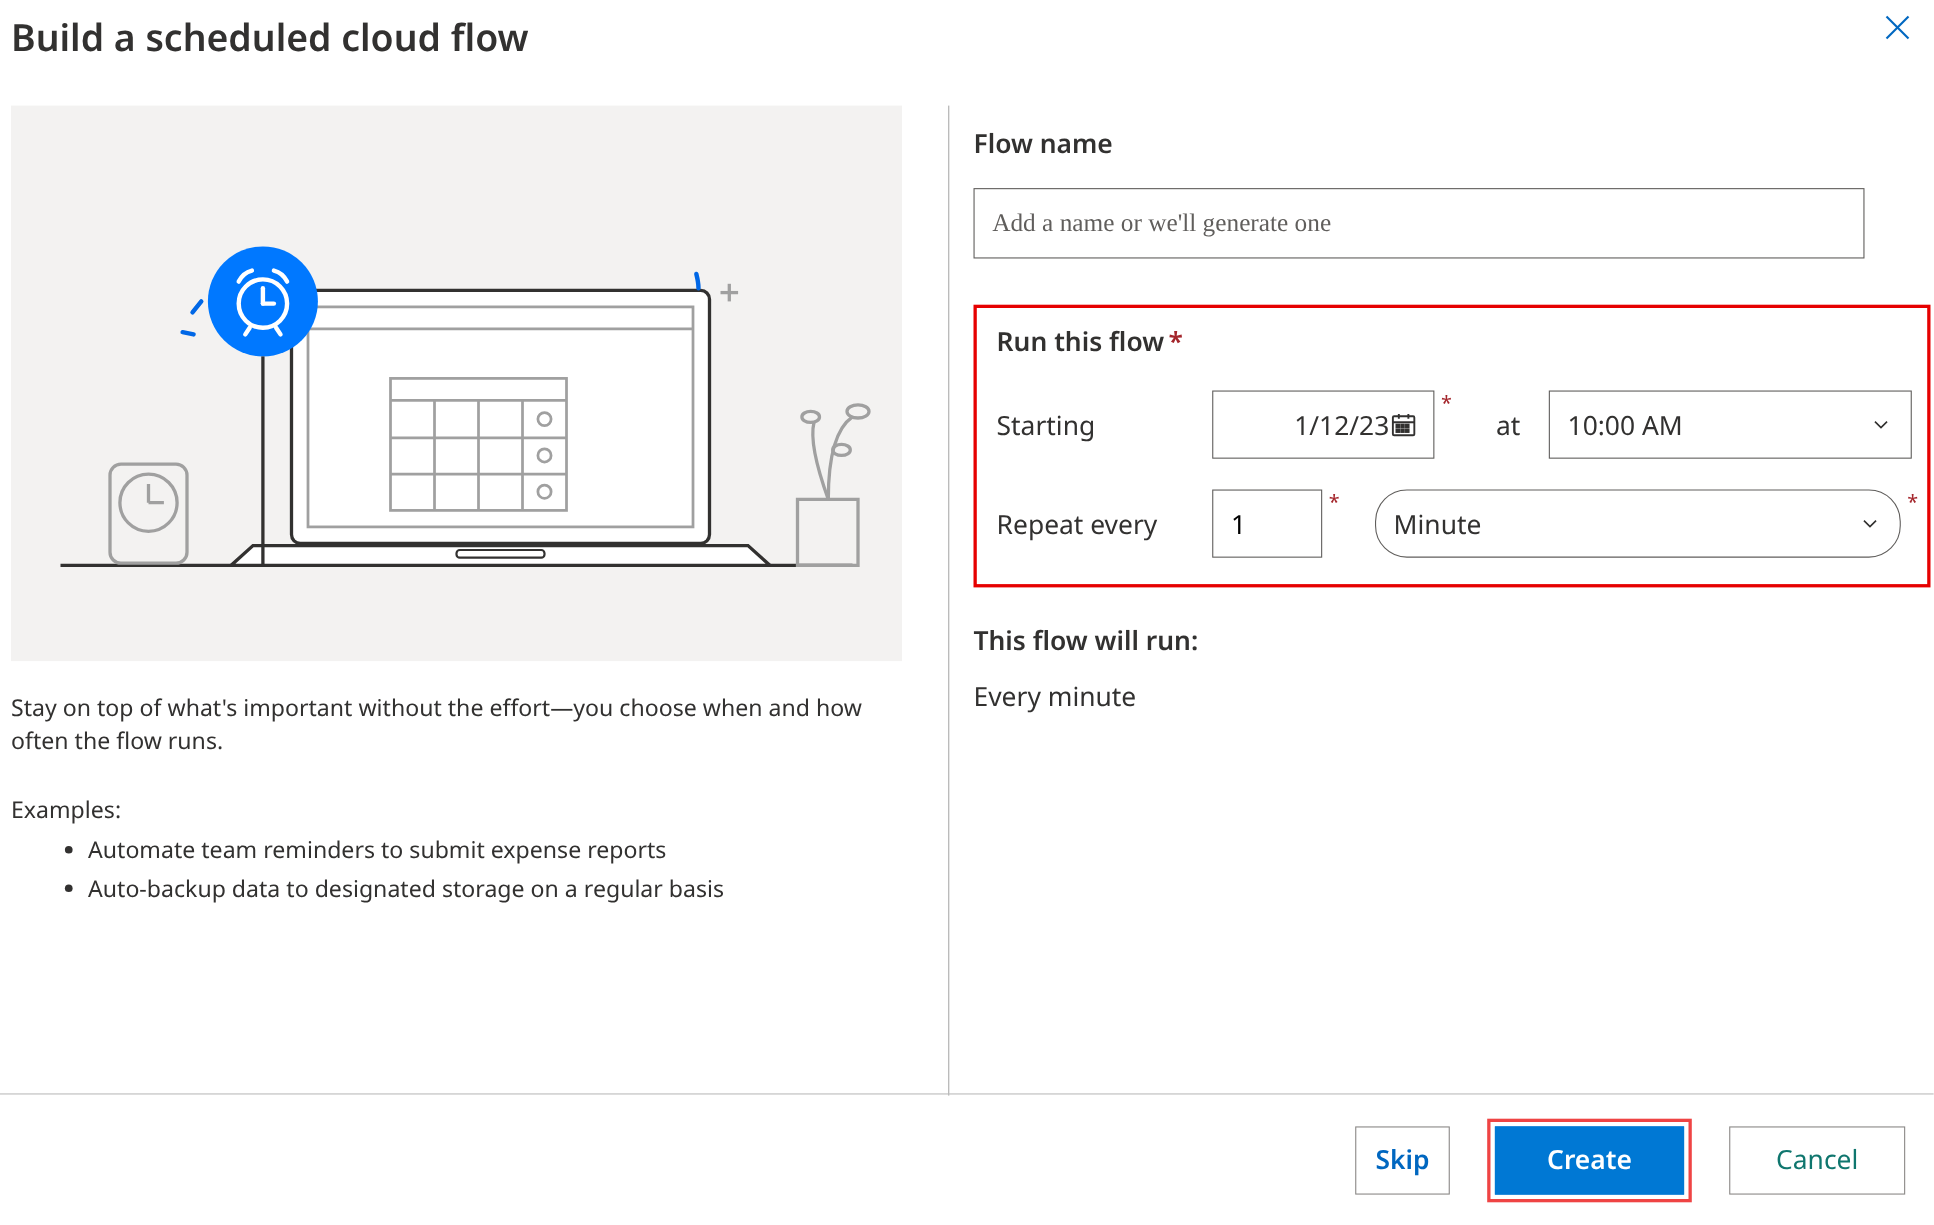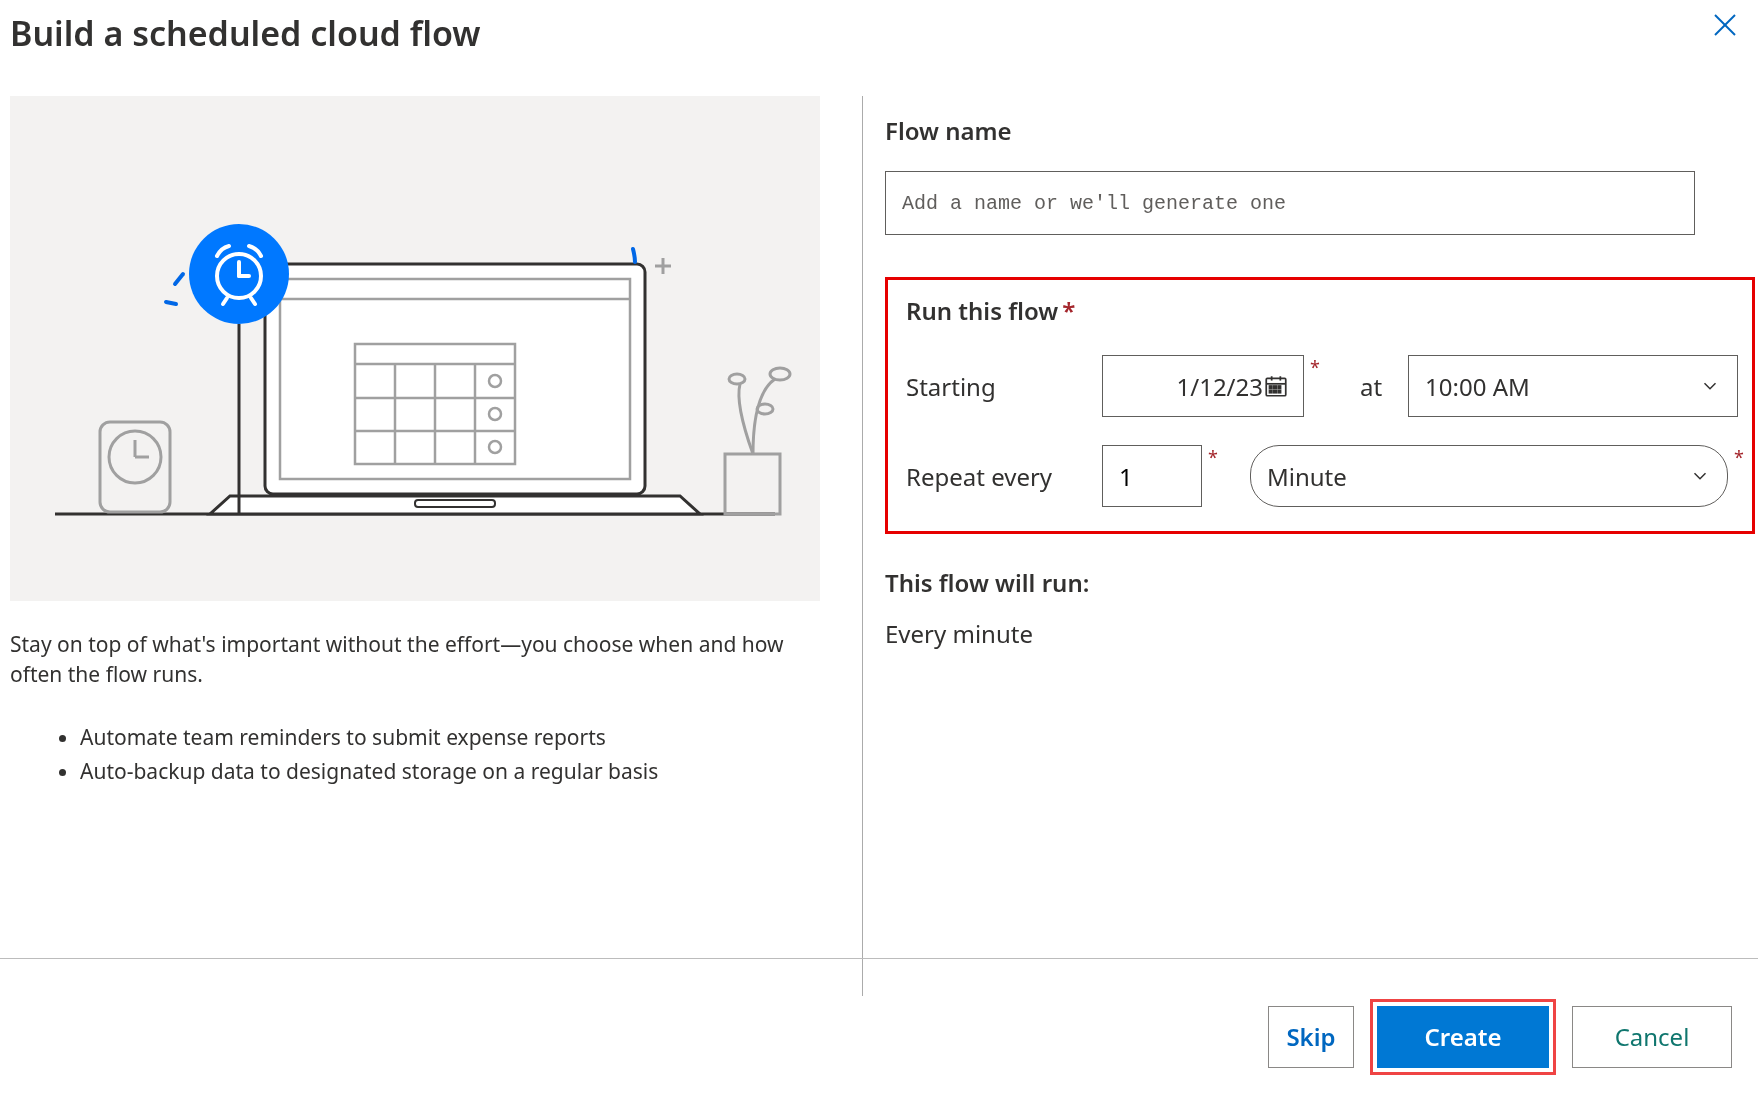--- a/index.html
+++ b/index.html
@@ -11,36 +11,36 @@
   .body { display:flex; gap:42px; }
   .left { width:810px; }
   .right { flex:1; padding-left:22px; padding-top:18px; border-left:1px solid #ababab; min-height:900px; }
   .illus { width:810px; height:505px; background:#f3f2f1; display:flex; align-items:center; justify-content:center; }
   .desc { font-size:21px; line-height:1.45; margin-top:28px; }
   .desc p { margin:0 0 32px 0; }
   ul.examples { margin:6px 0 0 0; padding-left:70px; }
   ul.examples li { margin-bottom:4px; }
   .label { font-size:24px; font-weight:600; }
   .req { color:#a4262c; font-weight:600; margin-left:4px; }
-  .input { border:1px solid #605e5c; font-size:20px; padding:12px 16px; background:#fff; font-family:Liberation Mono, monospace; }
+  .input { border:1px solid #605e5c; font-size:23px; padding:12px 16px; background:#fff; font-family:Liberation Serif, serif; }
   .input::placeholder { color:#605e5c; }
   .flowname { width:810px; height:64px; margin-top:24px; margin-bottom:36px; }
   .highlight { border:3px solid #e60000; padding:14px 8px 24px 18px; margin-top:6px; }
   .row { display:flex; align-items:center; margin-top:28px; font-size:24px; }
   .row-label { width:196px; }
   .datebox { display:flex; align-items:center; border:1px solid #605e5c; height:62px; padding:0 14px; width:202px; justify-content:flex-end; }
   .at { margin:0 26px 0 40px; }
   .req-sup { color:#a4262c; font-size:18px; align-self:flex-start; margin-left:6px; }
   .select { border:1px solid #605e5c; height:62px; display:flex; align-items:center; justify-content:space-between; padding:0 16px; background:#fff; cursor:pointer; }
   .time-select { width:330px; }
   .numbox { border:1px solid #605e5c; height:62px; width:100px; padding:0 16px; font-size:24px; font-family:inherit; }
   .unit-select { width:478px; margin-left:32px;border-radius:29px; }
   .runs-title { font-size:24px; font-weight:600; margin-top:32px; }
   .runs-text { font-size:24px; margin-top:18px; }
-  .footer { position:absolute; left:0; right:0; bottom:0; height:156px; border-top:1px solid #bcbcbc; display:flex; justify-content:flex-end; align-items:center; gap:16px; padding-right:26px; }
+  .footer { position:absolute; left:0; right:0; bottom:0; height:120px; border-top:1px solid #bcbcbc; display:flex; justify-content:flex-end; align-items:center; gap:34px; padding-right:26px; }
   .btn { height:62px; font-size:24px; border:1px solid #8a8886; background:#fff; padding:0 14px; display:flex; align-items:center; justify-content:center; cursor:pointer; font-family:inherit; }
   .btn-skip { width:86px; font-weight:600; color:#0067c0; }
   .btn-create-wrap { border:3px solid #ef4444; padding:4px; }
   .btn-create { width:172px; background:#0078d4; color:#fff; font-weight:600; border:1px solid #0078d4; }
   .btn-cancel { width:160px; font-weight:400; color:#0f766e; }
   svg.illus-svg { display:block; }
   .chev { width:22px; height:22px; }
 </style>
 </head>
 <body>
@@ -107,20 +107,21 @@
           <path d="M 182 102 Q 186 94 194 92" stroke="#fff" stroke-width="4" fill="none" stroke-linecap="round"></path>
           <path d="M 226 102 Q 222 94 214 92" stroke="#fff" stroke-width="4" fill="none" stroke-linecap="round"></path>
           <line x1="192" y1="144" x2="188" y2="150" stroke="#fff" stroke-width="4" stroke-linecap="round"></line>
           <line x1="216" y1="144" x2="220" y2="150" stroke="#fff" stroke-width="4" stroke-linecap="round"></line>
           <line x1="204" y1="170" x2="204" y2="360" stroke="#323130" stroke-width="3"></line>
         </svg>
       </div>
 
       <div class="desc">
         <p>Stay on top of what's important without the effort—you choose when and how often the flow runs.</p>
+        <div>Examples:</div>
         <ul class="examples">
           <li>Automate team reminders to submit expense reports</li>
           <li>Auto-backup data to designated storage on a regular basis</li>
         </ul>
       </div>
     </div>
 
     <div class="right">
       <div class="label">Flow name</div>
       <input class="input flowname" type="text" placeholder="Add a name or we'll generate one" value="" style="">

